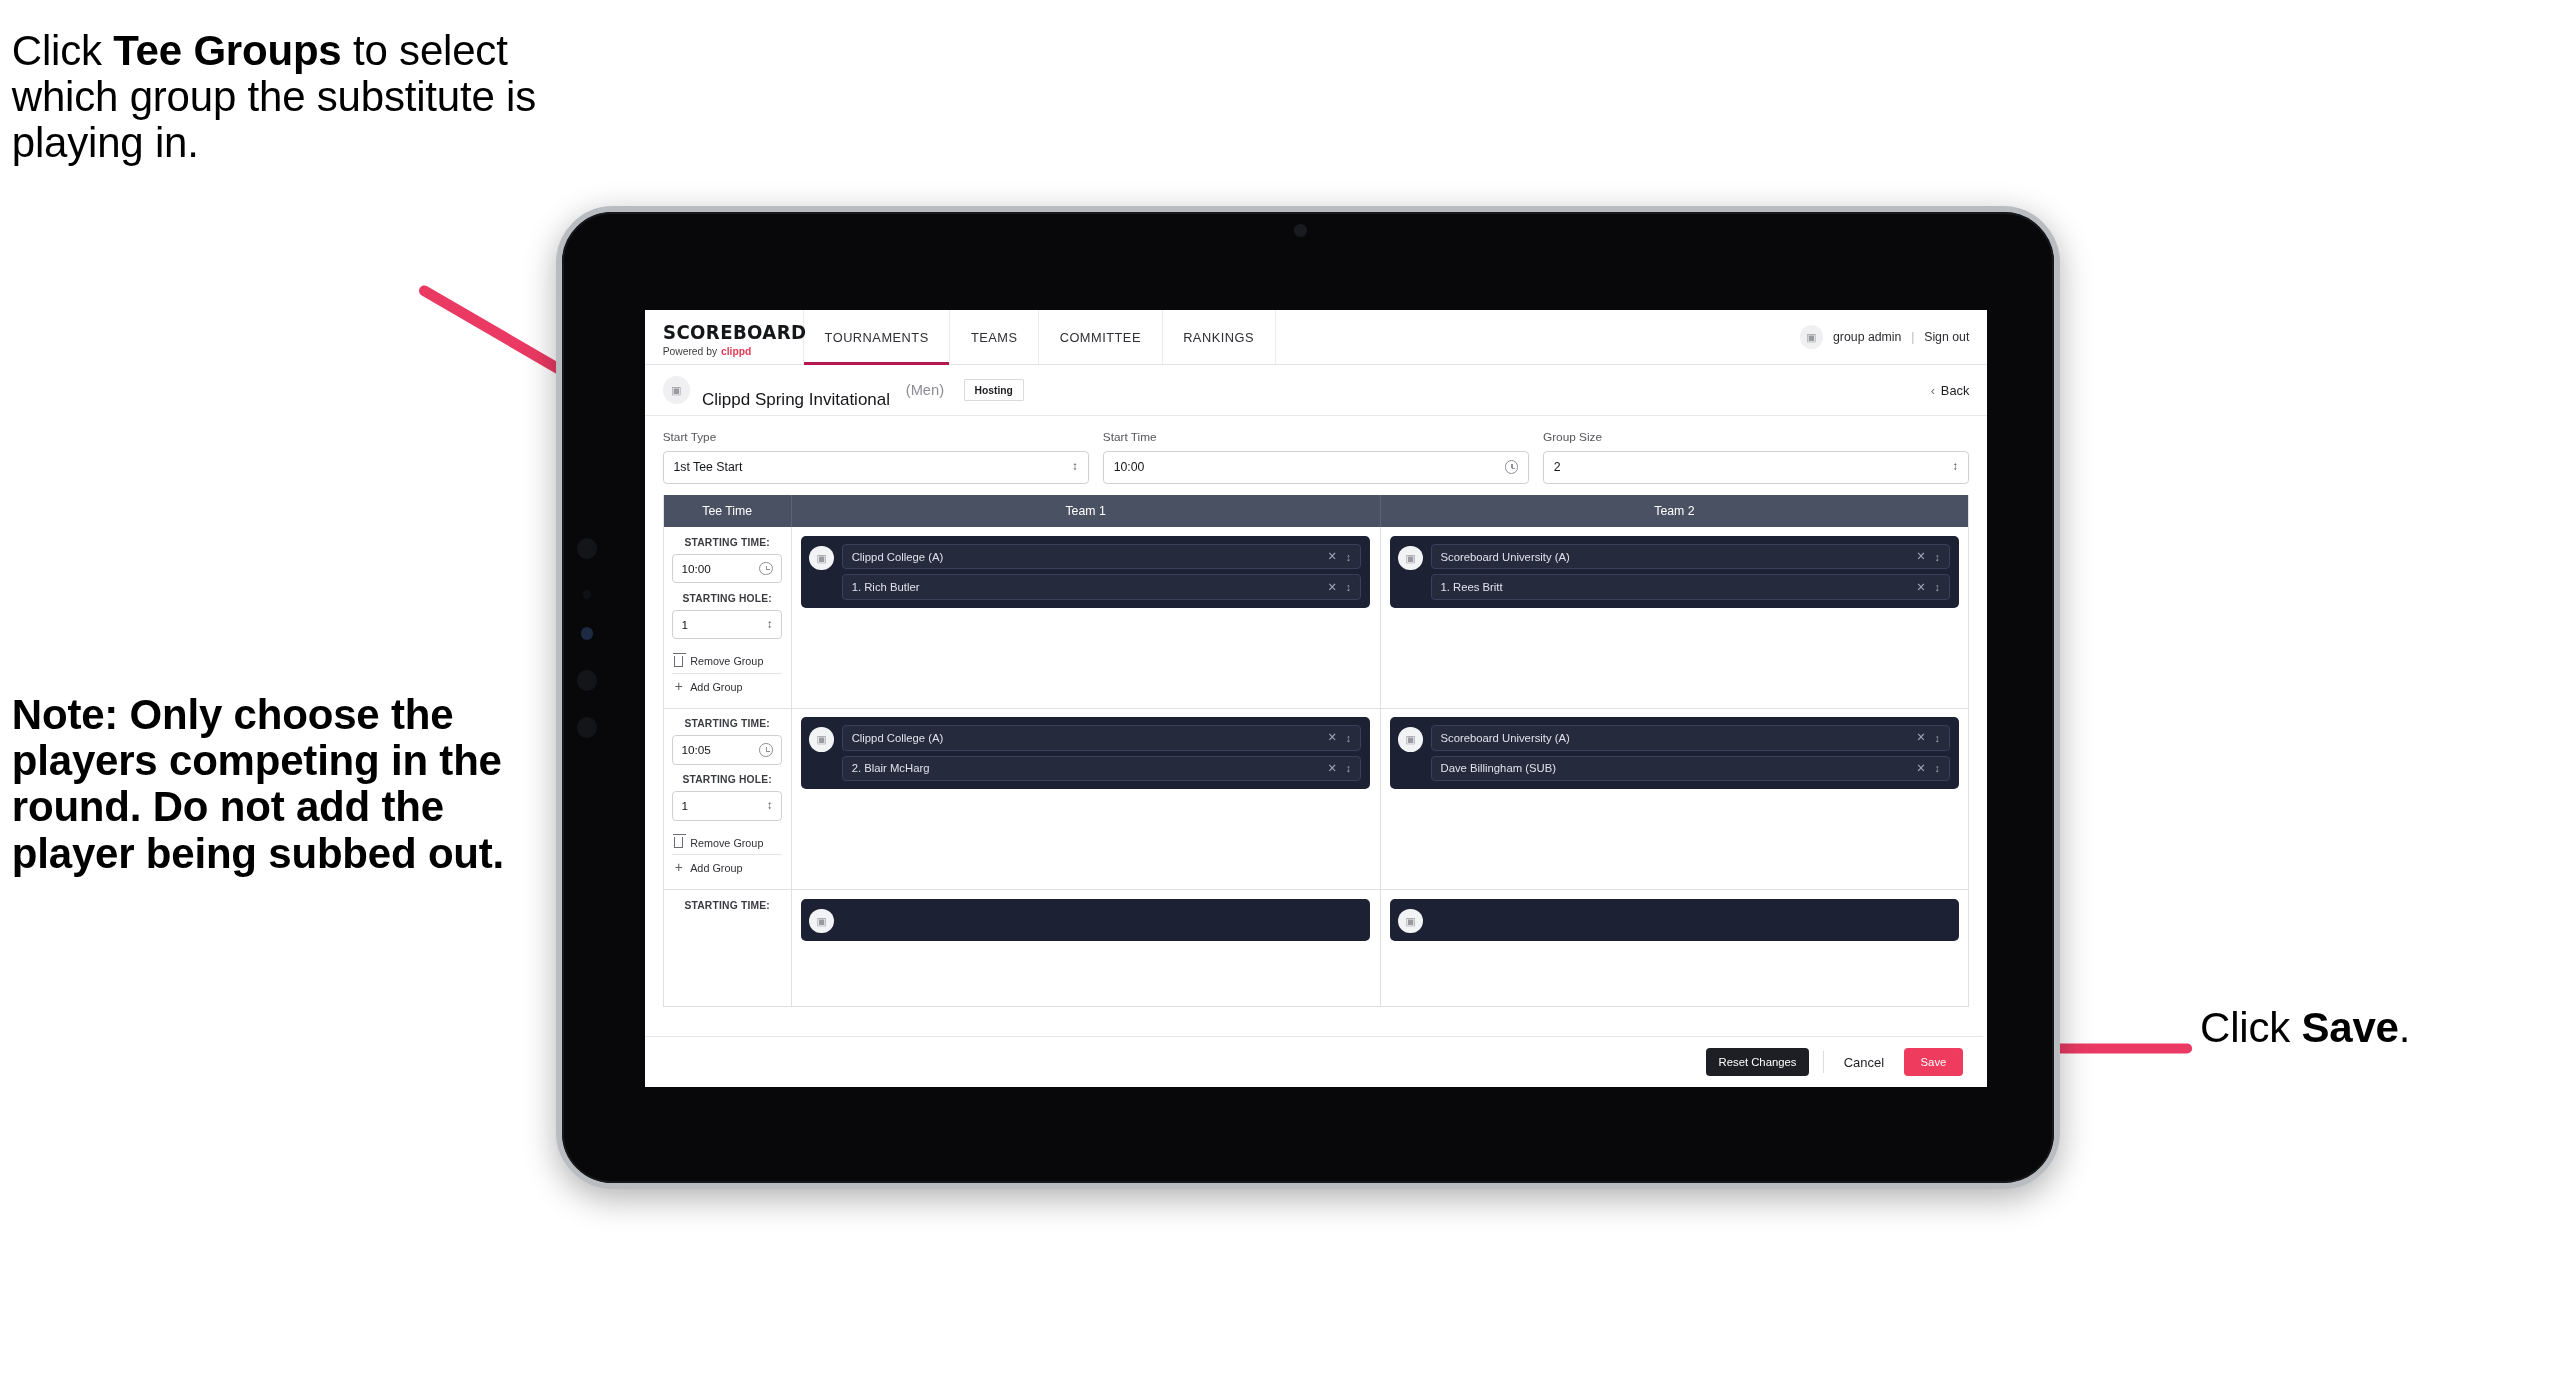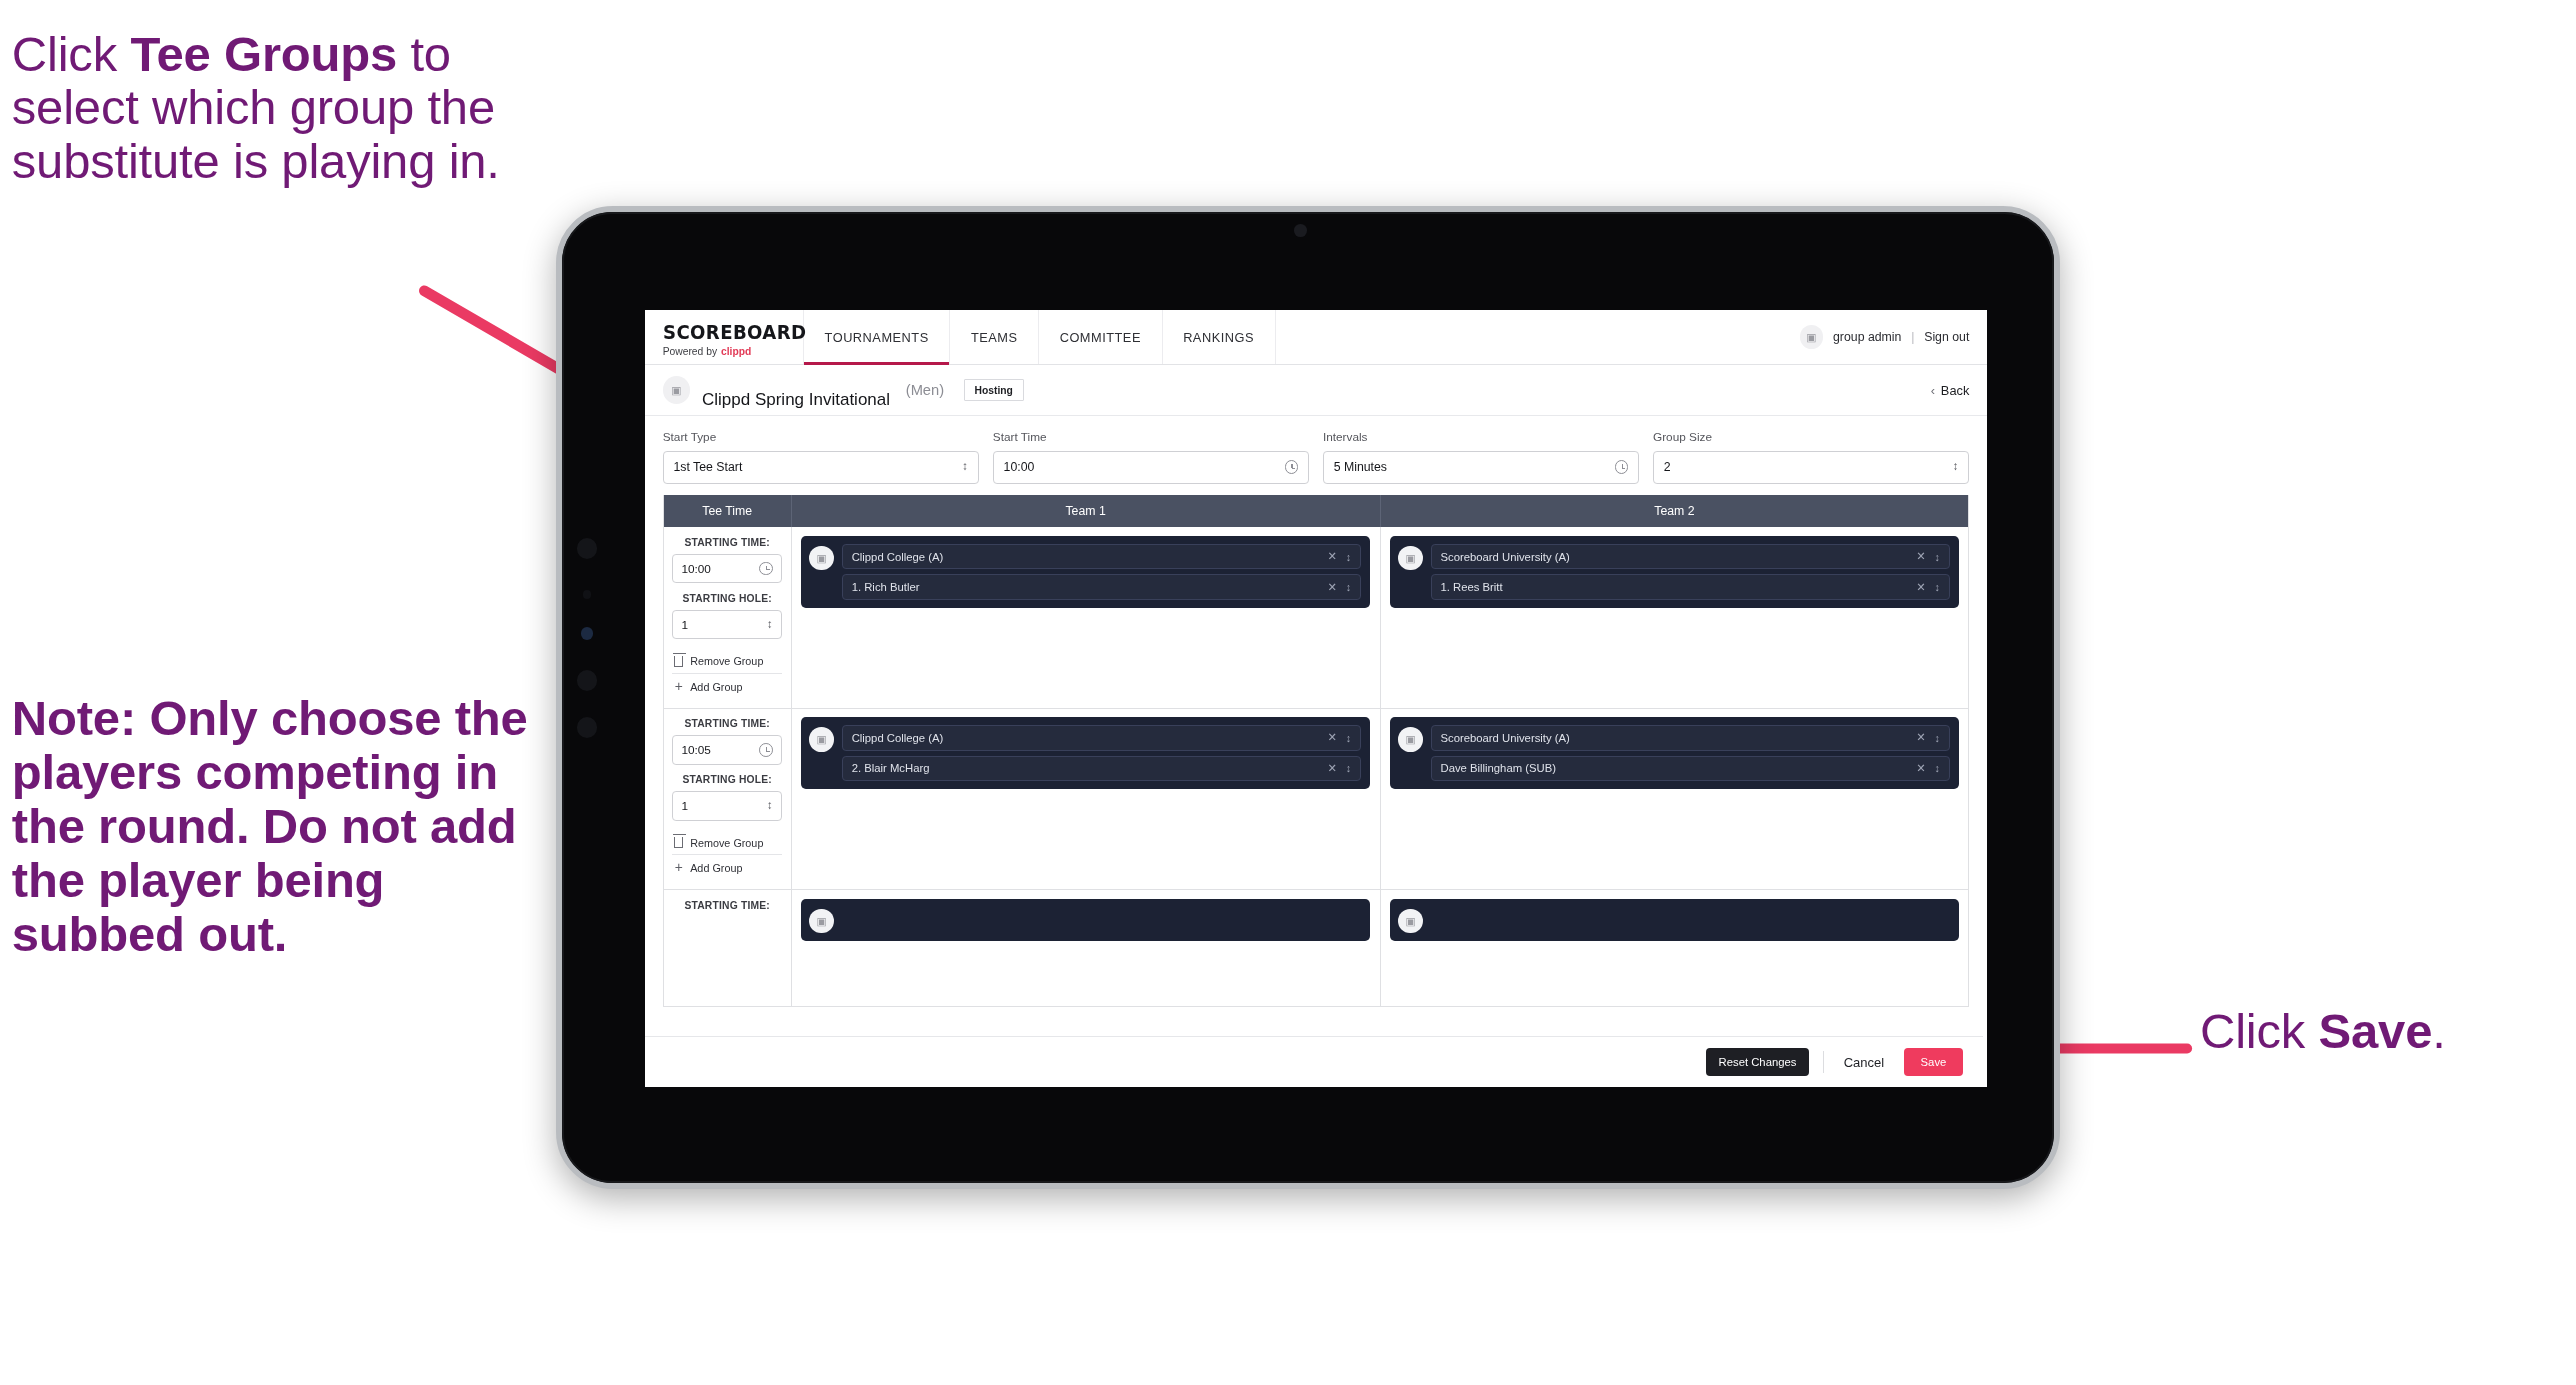--- a/index.html
+++ b/index.html
@@ -7,22 +7,22 @@
     width: 2576px; height: 1385px;
     background: #ffffff;
     font-family: "Liberation Sans", sans-serif;
     overflow: hidden;
   }
   #stage { position: relative; width: 2576px; height: 1385px; background: #fff; }
 
   
   .annot {
     position: absolute;
-    color: #701a75;
-    font-size: 49px;
+    color: #000000;
+    font-size: 42px;
     line-height: 1.10;
     letter-spacing: -0.2px;
   }
   .annot b { font-weight: 700; }
   #annot-tee-groups { left: 11.8px; top: 27.5px; width: 551px; font-weight: 400; }
   #annot-note { left: 11.8px; top: 692px; width: 531px; font-weight: 700; }
   #annot-save { left: 2200px; top: 1005px; width: 364px; font-weight: 400; white-space: nowrap; }
 
   
   .arrow-svg { position: absolute; pointer-events: none; }
@@ -336,27 +336,20 @@
           </div>
         </div>
         <div class="field">
           <div class="field-label">Start Time</div>
           <div class="field-box">
             <span class="val">10:00</span>
             <span class="clock"></span>
           </div>
         </div>
         <div class="field">
-          <div class="field-label">Intervals</div>
-          <div class="field-box">
-            <span class="val">5 Minutes</span>
-            <span class="clock"></span>
-          </div>
-        </div>
-        <div class="field">
           <div class="field-label">Group Size</div>
           <div class="field-box">
             <span class="val">2</span>
             <span class="spin">↕</span>
           </div>
         </div>
       </div>
 
       <div id="table-wrap">
         <div id="thead">

